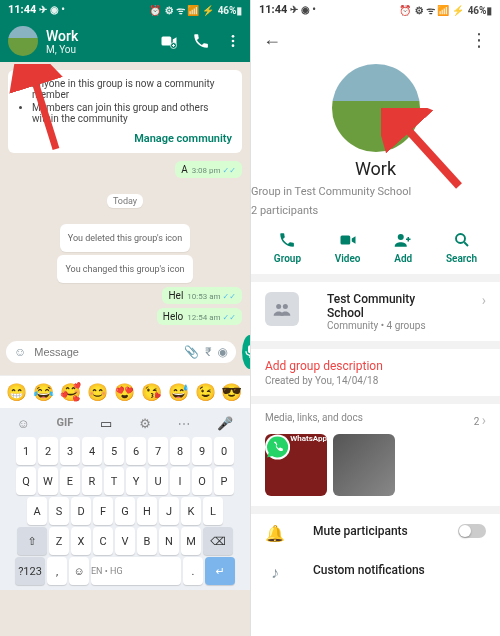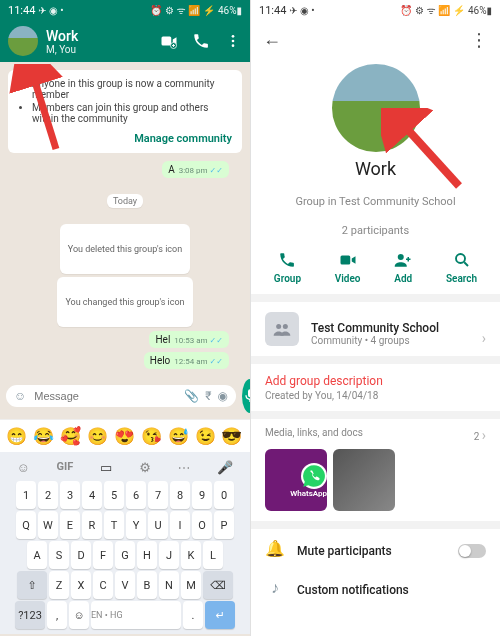--- a/index.html
+++ b/index.html
@@ -2,21 +2,21 @@
 <html><head>
 <meta charset="utf-8">
 <style>
 html,body{margin:0;padding:0;font-family:-apple-system,Roboto,Arial,sans-serif;font-size:12px;color:#222}
 .wrap{display:flex;width:500px;height:636px;background:#fff}
 .phone{width:250px;height:636px;position:relative;overflow:hidden;box-sizing:border-box}
 .left{background:#ECE5DD}
 .right{background:#fff;border-left:1px solid #e0e0e0}
 
 
-.status{display:flex;justify-content:space-between;align-items:flex-end;padding:3px 8px;font-size:11px;color:#fff;font-weight:400}
+.status{display:flex;justify-content:space-between;align-items:flex-start;padding:3px 8px;font-size:11px;color:#fff;font-weight:700}
 .left .status{background:#008069}
 .right .status{background:#fff;color:#333}
 .status .icons{font-size:10px;opacity:.9}
 
 
 .chat-hdr{background:#008069;display:flex;align-items:center;padding:6px 8px;color:#fff}
 .avatar-sm{width:30px;height:30px;border-radius:50%;background:linear-gradient(#8ab3c2 0%,#8ab3c2 40%,#6b9d3e 40%,#6b9d3e 100%);flex-shrink:0}
 .hdr-txt{flex:1;margin-left:8px}
 .hdr-txt .title{font-size:14px;font-weight:500}
 .hdr-txt .sub{font-size:10px;opacity:.9}
@@ -24,23 +24,23 @@
 .hdr-icon{width:18px;display:inline-flex;justify-content:center;align-items:center}
 
 
 .banner{background:#fff;border-radius:6px;margin:8px 8px;padding:8px 10px;font-size:10px;color:#444}
 .banner ul{margin:0;padding-left:14px}
 .banner li{margin-bottom:2px}
 .manage{text-align:right;color:#008069;font-weight:600;font-size:11px;padding-top:6px}
 
 
 .chat{padding:0 8px;font-size:10px}
-.bubble-out{background:#D9FDD3;border-radius:6px;padding:3px 6px;margin:4px 13px 4px auto;width:fit-content;max-width:80%;font-size:10px}
+.bubble-out{background:#D9FDD3;border-radius:6px;padding:3px 6px;margin:4px 0 4px auto;width:fit-content;max-width:80%;font-size:10px}
 .time-chip{background:#fff;border-radius:6px;padding:2px 6px;margin:16px auto;width:fit-content;font-size:9px;color:#777;box-shadow:0 1px 1px rgba(0,0,0,0.06)}
-.sys-msg{background:#fff;border-radius:6px;padding:20px 8px;margin:3px auto;width:fit-content;font-size:9px;color:#666;box-shadow:0 1px 1px rgba(0,0,0,0.06)}
+.sys-msg{background:#fff;border-radius:6px;padding:9px 8px;margin:3px auto;width:fit-content;font-size:9px;color:#666;box-shadow:0 1px 1px rgba(0,0,0,0.06)}
 .msg-meta{font-size:8px;color:#6c8f79;margin-left:4px}
 .ticks{color:#53bdeb;font-size:8px}
 
 
 .input-bar{display:flex;align-items:center;gap:6px;padding:6px 6px;background:#ECE5DD}
 .input-pill{flex:1;background:#fff;border-radius:18px;display:flex;align-items:center;padding:4px 8px;gap:6px}
 .input-pill input{flex:1;border:none;outline:none;font-size:11px;background:transparent;min-width:40px}
 .mic-btn{width:34px;height:34px;border-radius:50%;background:#00A884;display:flex;align-items:center;justify-content:center;color:#fff}
 
 
@@ -54,37 +54,37 @@
 .key{background:#fff;border-radius:4px;box-shadow:0 1px 1px rgba(0,0,0,0.15);width:20px;height:28px;display:flex;align-items:center;justify-content:center;font-size:11px;color:#333}
 .key.wide{width:30px;background:#d7dce4}
 .key.space{flex:1;max-width:90px}
 .key.enter{background:#7cb5ec;color:#fff;width:30px}
 .lang{flex:1;font-size:9px;color:#888;text-align:left}
 
 
 .right-hdr{display:flex;align-items:center;justify-content:space-between;padding:8px 12px;font-size:18px;color:#444}
 .avatar-lg{width:88px;height:88px;border-radius:50%;background:linear-gradient(#8ab3c2 0%,#8ab3c2 42%,#6b9d3e 42%,#6b9d3e 100%);margin:6px auto 2px;position:relative;overflow:hidden}
 .info-title{text-align:center;font-size:18px;color:#222;margin-top:6px}
-.info-sub{text-align:center;font-size:11px;color:#888;margin-top:16px}
+.info-sub{font-size:11px;color:#888;margin-top:6px}
 .actions{display:flex;justify-content:space-around;padding:14px 6px 10px}
 .action{display:flex;flex-direction:column;align-items:center;color:#008069;font-size:10px;font-weight:600;gap:4px}
 .action svg,.action .glyph{width:18px;height:18px;display:flex;align-items:center;justify-content:center;font-size:16px}
 .divider{height:8px;background:#f2f2f2}
-.list-item{display:flex;align-items:flex-end;padding:10px 14px;gap:12px}
+.list-item{display:flex;align-items:flex-start;padding:10px 14px;gap:28px}
 .comm-icon{width:34px;height:34px;border-radius:6px;background:#d8dbe0;display:flex;align-items:center;justify-content:center;color:#888}
 .list-main{flex:1}
 .list-main .t{font-size:12px;font-weight:500;color:#222}
 .list-main .s{font-size:10px;color:#888}
 .chev{color:#bbb;font-size:14px}
 .add-desc{font-size:12px;color:#ef4444;padding:10px 14px 0}
 .created{font-size:10px;color:#888;padding:2px 14px 10px}
 .media-row{display:flex;justify-content:space-between;padding:8px 14px 6px;font-size:10px;color:#888}
 .media-thumbs{display:flex;gap:6px;padding:0 14px 10px}
 .thumb{width:62px;height:62px;border-radius:6px;background:#333;position:relative;overflow:hidden}
-.thumb.wa{background:#701a75;display:flex;flex-direction:column;align-items:flex-end;justify-content:center;color:#fff;font-size:8px;font-weight:600}
+.thumb.wa{background:#7f1d1d;display:flex;align-items:flex-start;justify-content:center;color:#fff;font-size:8px;font-weight:600}
 .thumb.laptop{background:linear-gradient(135deg,#555,#888)}
 .toggle{width:28px;height:14px;border-radius:8px;background:#ccc;position:relative}
 .toggle::after{content:'';position:absolute;width:12px;height:12px;border-radius:50%;background:#fff;left:1px;top:1px;box-shadow:0 1px 2px rgba(0,0,0,.3)}
 
 
 .arrow{position:absolute;pointer-events:none;z-index:50}
 .arrow svg{display:block}
 </style>
 </head>
 <body>

